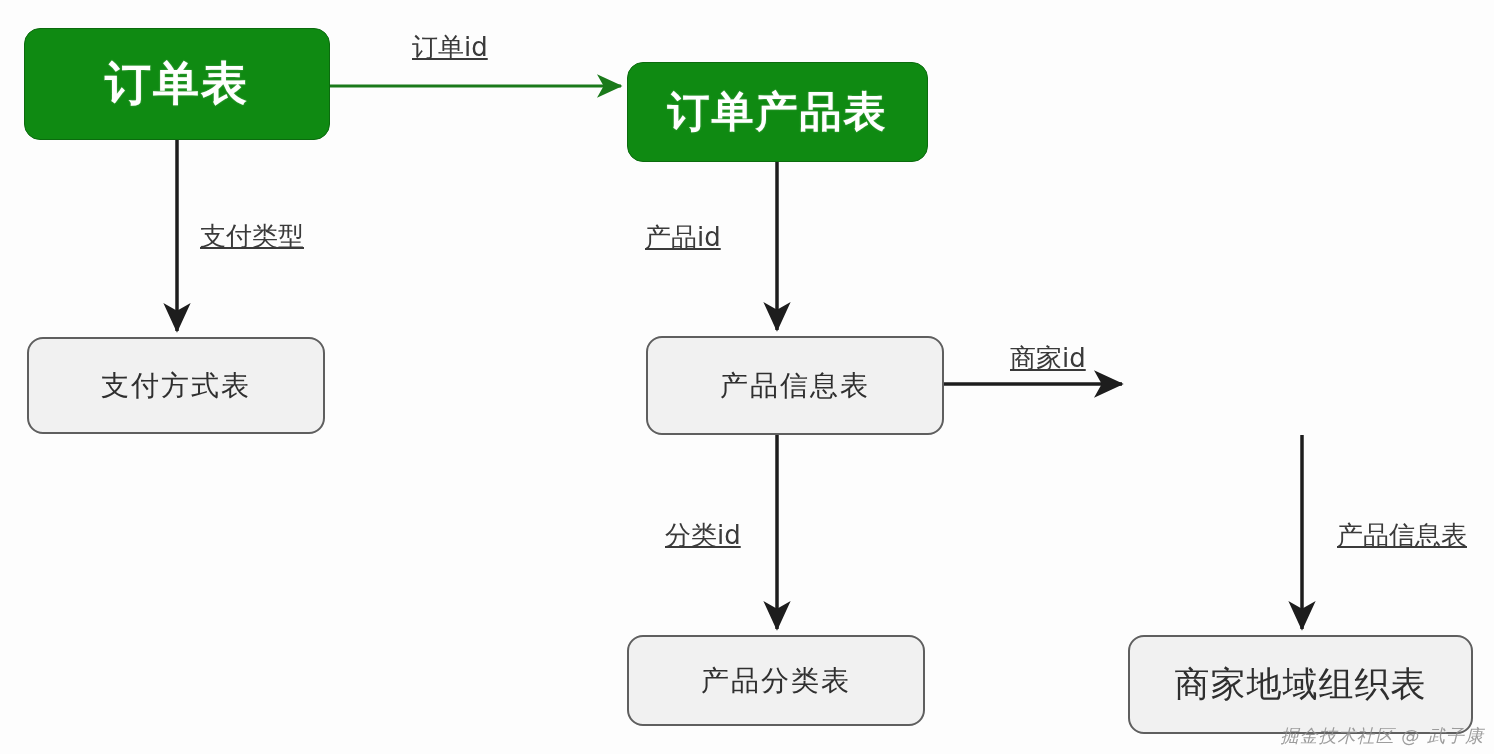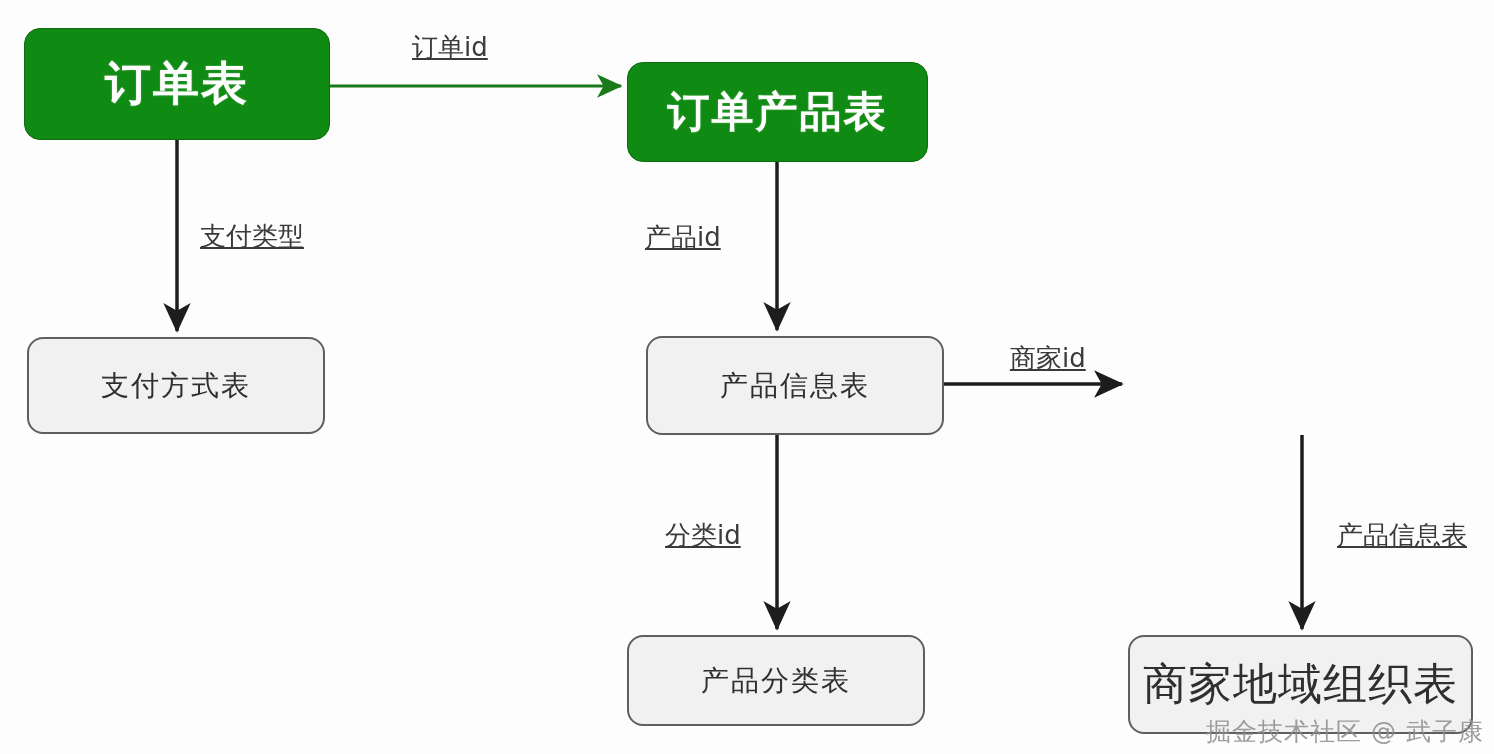--- a/index.html
+++ b/index.html
@@ -43,41 +43,42 @@
     text-shadow: 0 0 2px rgba(255,255,255,0.35);
   }
   .node-gray {
     background: #f1f1f1;
     border: 2px solid #5f5f5f;
     color: #2f2f2f;
     font-size: 28px;
     font-weight: 500;
   }
   .node-gray.narrow-text {
-    font-size: 44px;
+    font-size: 35px;
     letter-spacing: 1px;
     justify-content: center;
   }
   .edge-label {
     position: absolute;
     font-size: 26px;
     color: #3a3a3a;
     white-space: nowrap;
     letter-spacing: 0px;
     text-decoration: underline;
   }
   .watermark {
     position: absolute;
     right: 10px;
     bottom: 6px;
-    font-size: 25px;
+    font-size: 18px;
     color: #8d8d8d;
     opacity: 0.85;
     white-space: nowrap;
     letter-spacing: 1px;
+    font-style: italic;
   }
 </style>
 </head>
 <body>
 
 <div id="canvas">
 
   <svg id="edges" viewBox="0 0 1494 754" xmlns="http://www.w3.org/2000/svg">
     <defs>
       <marker id="arrow-green" markerWidth="9" markerHeight="9" refX="8" refY="4.5" orient="auto" markerUnits="strokeWidth">

